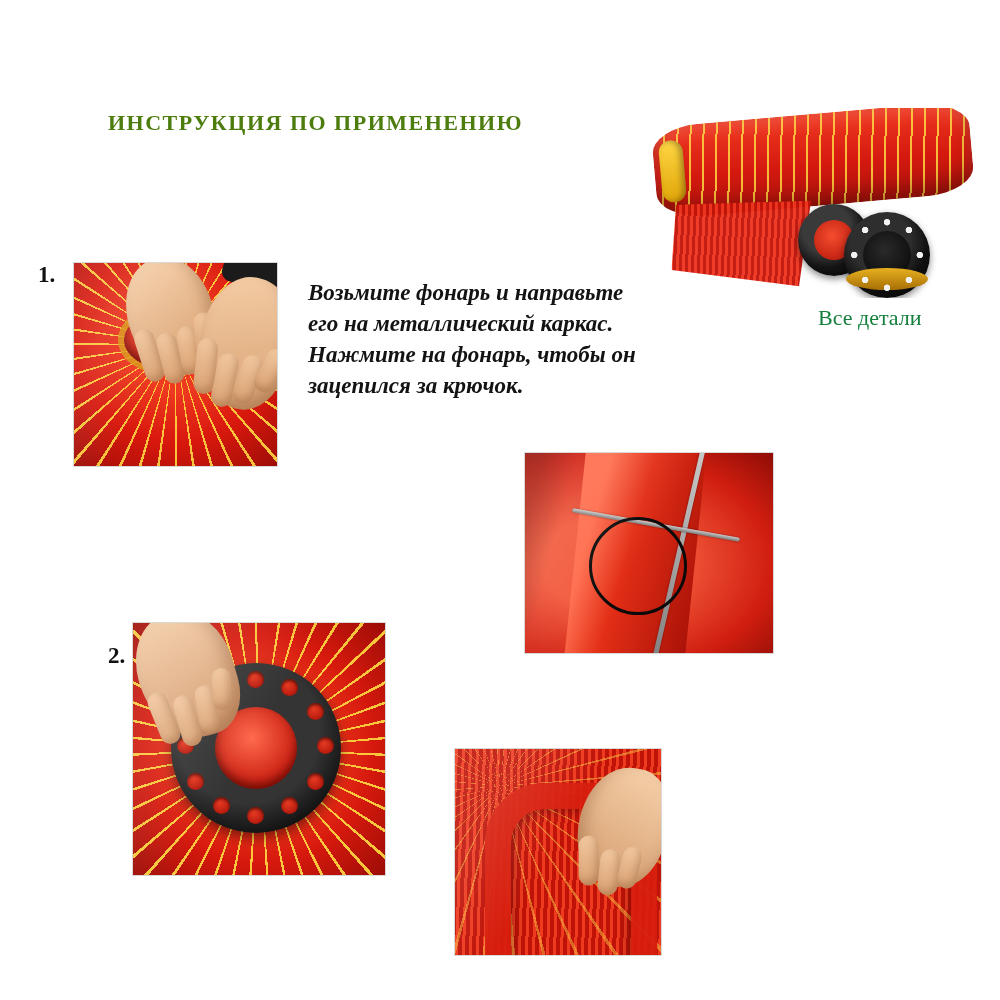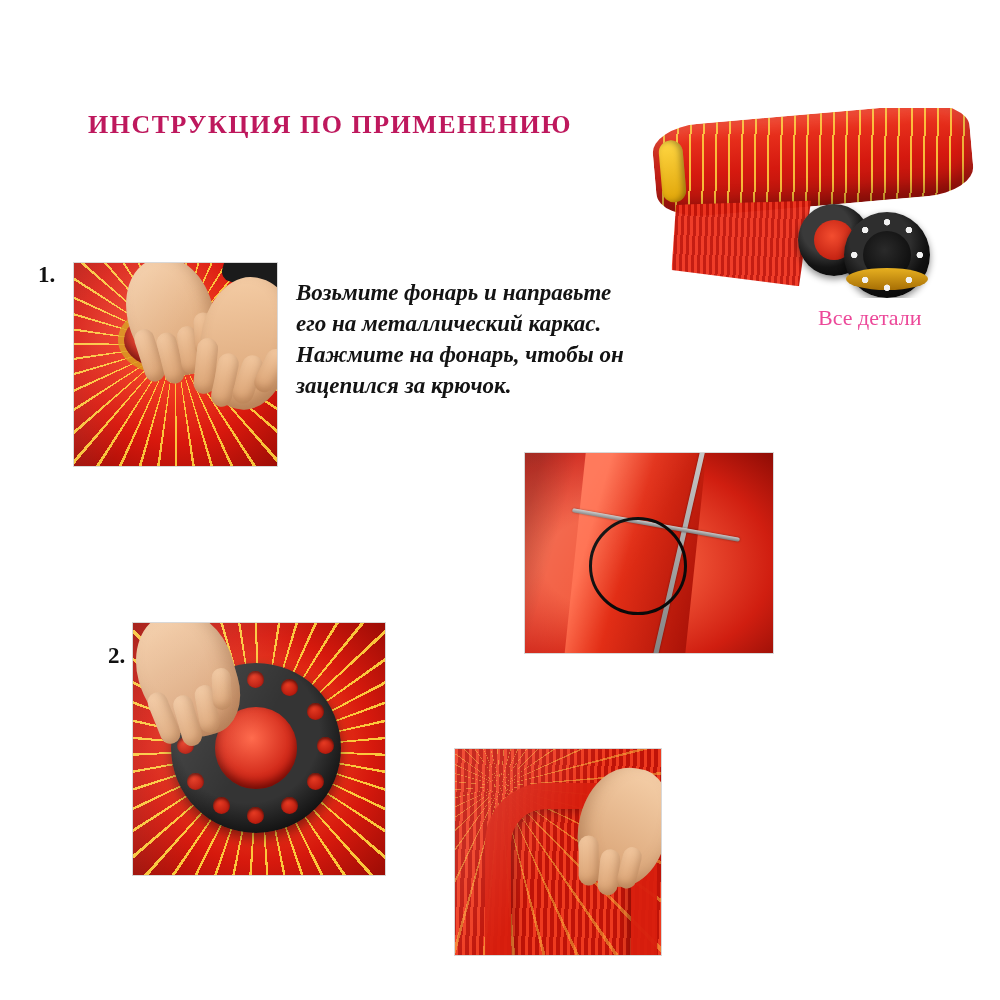--- a/index.html
+++ b/index.html
@@ -20,26 +20,26 @@
     position: absolute;
     left: 0;
     top: 0;
     width: 1000px;
     height: 1000px;
   }
 
   
   .title {
     position: absolute;
-    left: 88px;
+    left: 108px;
     top: 110px;
-    font-size: 26px;
+    font-size: 22px;
     font-weight: 700;
     letter-spacing: 1.5px;
-    color: #be185d;
+    color: #4d7c0f;
     font-family: "Liberation Serif", serif;
     white-space: nowrap;
   }
 
   
   .step-num {
     position: absolute;
     font-size: 23px;
     font-weight: 700;
     color: #111;
@@ -52,32 +52,32 @@
   .body-text {
     position: absolute;
     font-family: "Liberation Serif", serif;
     font-style: italic;
     font-weight: 700;
     font-size: 23px;
     line-height: 31px;
     color: #131313;
     white-space: pre-line;
   }
-  .text-step1 { left: 296px; top: 277px; width: 345px; }
+  .text-step1 { left: 308px; top: 277px; width: 345px; }
   .text-step3 { left: 670px; top: 812px; width: 310px; }
 
   .caption-parts {
     position: absolute;
     left: 818px;
     top: 305px;
     font-family: "Liberation Serif", serif;
     font-size: 22px;
     font-style: normal;
     font-weight: 400;
-    color: #ec4899;
+    color: #15803d;
     white-space: nowrap;
   }
 
   
   .photo {
     position: absolute;
     overflow: hidden;
     background: #e8342a;
   }
   .photo.bordered { border: 1px solid #d8d8d8; }

